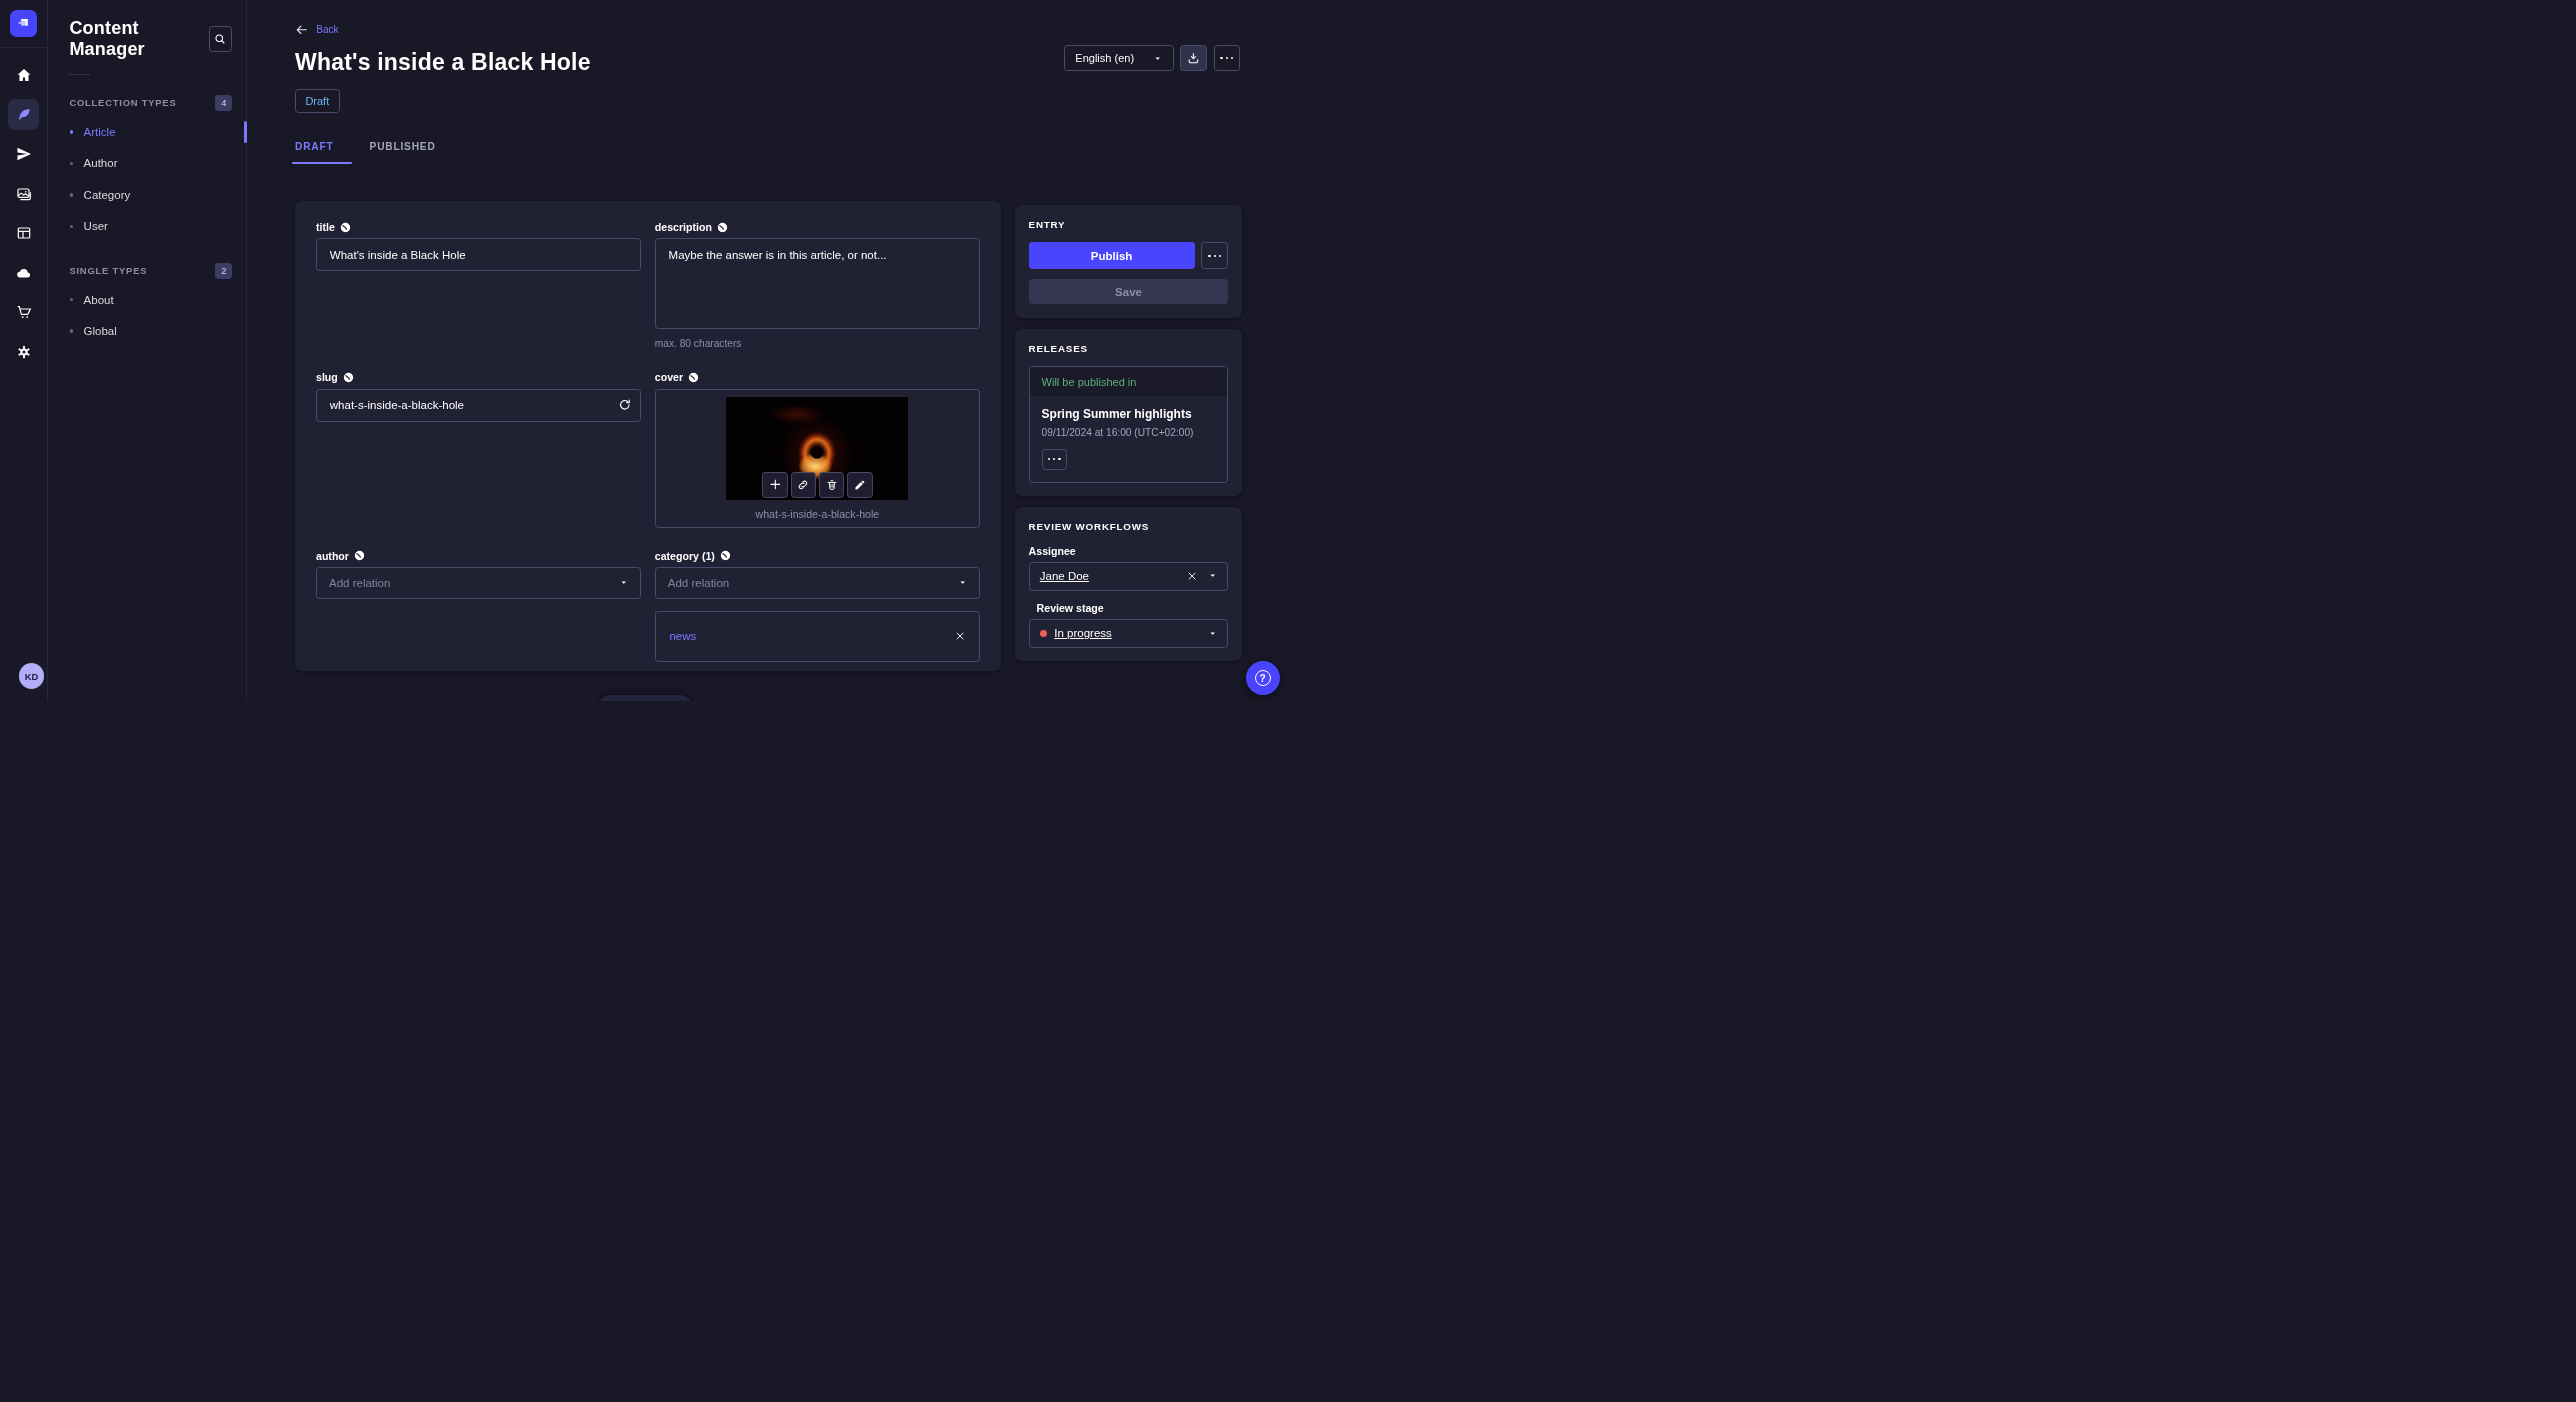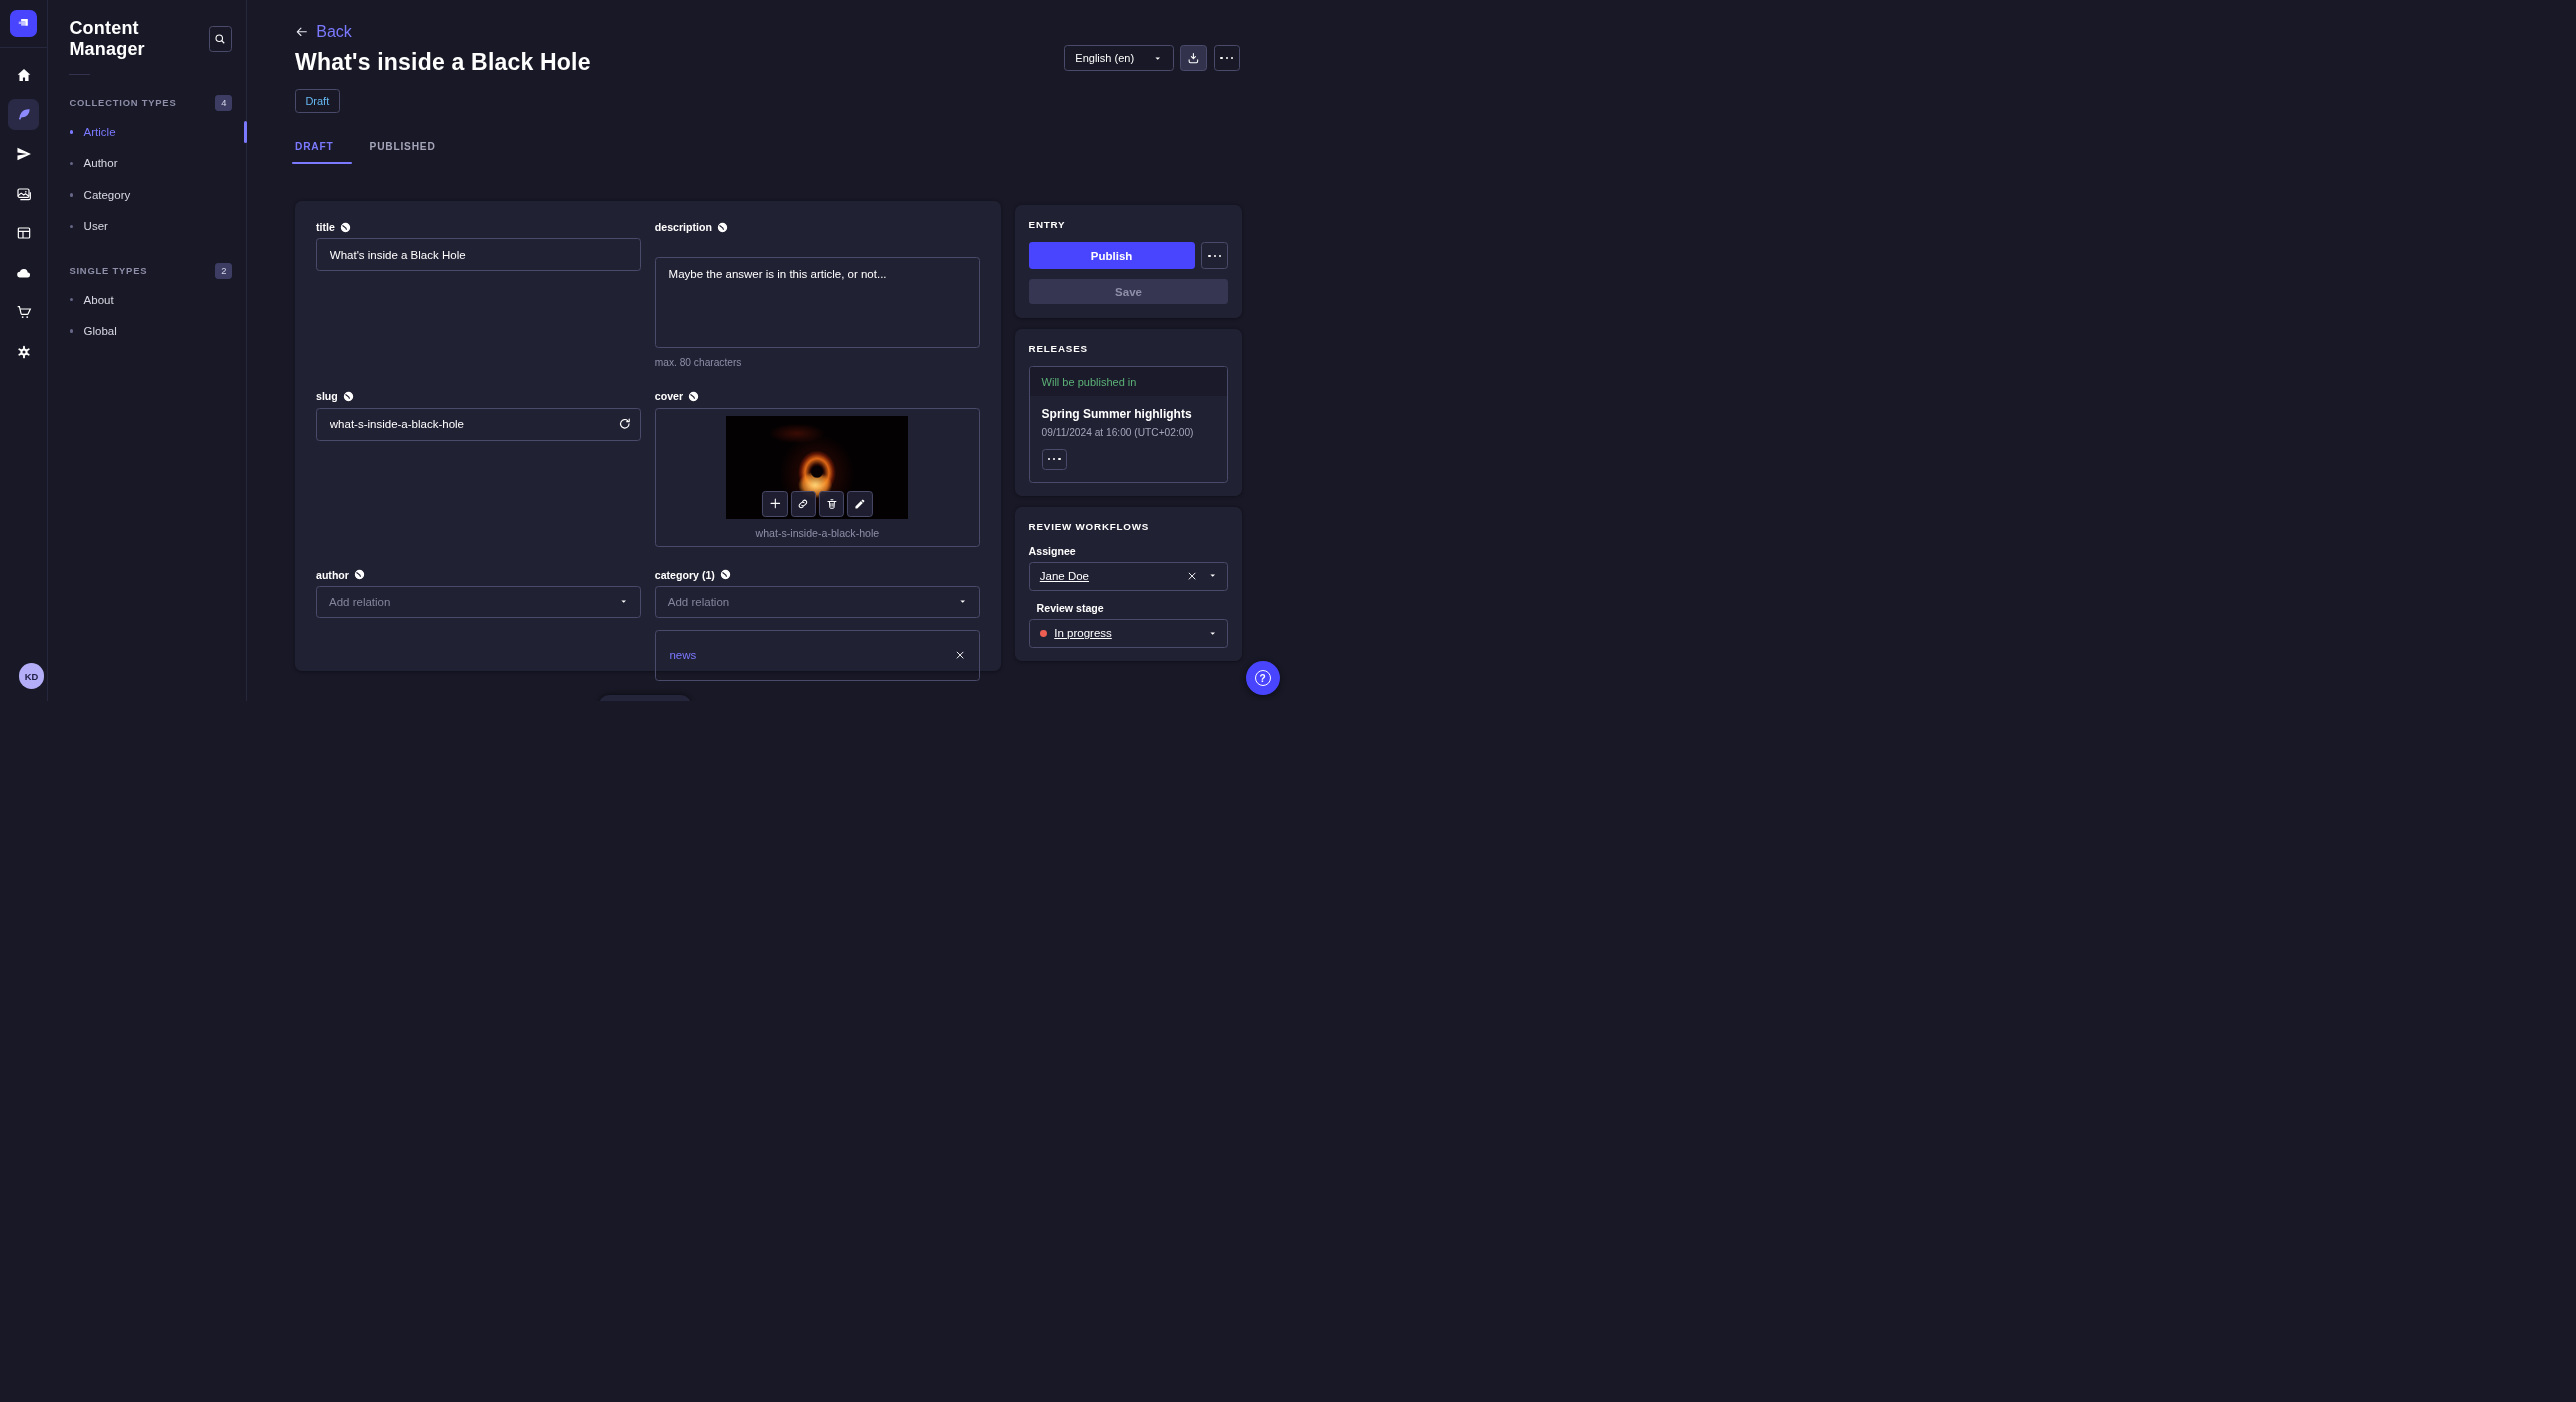--- a/index.html
+++ b/index.html
@@ -30,42 +30,42 @@
   .nav-item { position:relative; height:31.5px; display:flex; align-items:center; gap:10.2px; padding-left:21px; font-size:11.5px; color:#d9d9e4; cursor:pointer; }
   .nav-item .bullet { width:3.4px; height:3.4px; border-radius:50%; background:#666687; }
   .nav-item.active { color:#7b79ff; }
   .nav-item.active .bullet { background:#7b79ff; }
   .nav-item.active::after { content:""; position:absolute; right:-0.9px; top:50%; transform:translateY(-50%); width:2.6px; height:22px; background:#7b79ff; border-radius:1.7px; }
 
   
   .main { position:absolute; left:247px; top:0; right:0; bottom:0; }
   .back-row { position:absolute; left:48px; top:23px; display:flex; align-items:center; gap:7.7px; cursor:pointer; }
   .back-row svg { width:13.6px; height:13.6px; }
-  .back-label { color:#7b79ff; font-size:16px; }
+  .back-label { color:#7b79ff; font-size:10px; }
   .page-title { position:absolute; left:48px; top:49px; font-size:23px; font-weight:bold; letter-spacing:0.2px; }
   .status-badge { position:absolute; left:48px; top:89px; padding:5.1px 9.4px; border:0.9px solid #4a4a6a; border-radius:3.4px; color:#66b7f1; font-size:11px; }
   .header-actions { position:absolute; top:45px; right:48px; display:flex; gap:6.8px; }
   .locale-select { height:26.4px; display:flex; align-items:center; gap:19px; padding:0 10.2px; border:0.9px solid #4a4a6a; border-radius:3.4px; font-size:11px; cursor:pointer; }
   .sq-btn { width:26.4px; height:26.4px; border-radius:3.4px; display:grid; place-items:center; cursor:pointer; }
   .sq-btn.filled { background:#32324d; border:0.9px solid #4a4a6a; }
   .sq-btn.ghost { background:transparent; border:0.9px solid #4a4a6a; }
   .tabs { position:absolute; left:48px; top:141px; display:flex; gap:36px; font-size:10.2px; font-weight:bold; letter-spacing:0.8px; }
   .tab { position:relative; color:#a5a5ba; padding-bottom:12px; cursor:pointer; }
   .tab.active { color:#7b79ff; }
   .tab.active::after { content:""; position:absolute; left:-2.6px; right:-18px; bottom:0; height:1.7px; background:#7b79ff; border-radius:0.9px; }
 
   
   .form-panel { position:absolute; left:48px; top:201px; width:706px; height:470px; background:#212134; border-radius:6.8px; box-shadow:0 0.9px 3.4px rgba(3,3,12,.35); padding:20.4px 21px; }
   .grid { display:grid; grid-template-columns:1fr 1fr; column-gap:13.6px; }
   .row2 { margin-top:22px; } .row3 { margin-top:22px; }
   .field-label { display:flex; align-items:center; gap:5.1px; font-size:10.6px; font-weight:bold; margin-bottom:5.1px; }
   .field-label svg { width:11px; height:11px; }
   .tbox { width:100%; background:#212134; border:0.9px solid #4a4a6a; border-radius:3.4px; color:#fff; font-size:11.5px; font-family:"Liberation Sans",sans-serif; outline:none; }
   input.tbox { height:33px; padding:0 12.8px; }
-  textarea.tbox { height:91px; padding:9.4px 12.8px; resize:none;margin-top:19px; }
+  textarea.tbox { height:91px; padding:9.4px 12.8px; resize:none; }
   .hint { font-size:10.2px; color:#8e8ea9; margin-top:6px; }
   .slug-wrap { position:relative; }
   .slug-refresh { position:absolute; right:3.4px; top:3.4px; width:26.4px; height:26.4px; display:grid; place-items:center; cursor:pointer; background:transparent; border:none; }
   .cover-box { border:0.9px solid #4a4a6a; border-radius:3.4px; height:139px; display:flex; flex-direction:column; align-items:center; padding-top:7.7px; }
   .bh-img { position:relative; width:182px; height:103px; background:
       radial-gradient(circle 9.4px at 50% 54%, #070103 58%, rgba(7,1,3,0) 72%),
       radial-gradient(ellipse 22px 17px at 49% 67%, rgba(255,216,122,.95), rgba(255,150,40,.65) 55%, rgba(255,120,20,0) 78%),
       radial-gradient(ellipse 23px 27px at 50% 55%, rgba(0,0,0,0) 30%, rgba(255,120,25,.85) 52%, rgba(150,35,6,.55) 70%, rgba(150,35,6,0) 82%),
       radial-gradient(ellipse 53px 56px at 50% 56%, rgba(130,25,6,.4), rgba(130,25,6,0) 70%),
       radial-gradient(ellipse 39px 13.6px at 39% 17%, rgba(140,28,8,.4), rgba(140,28,8,0) 72%),

